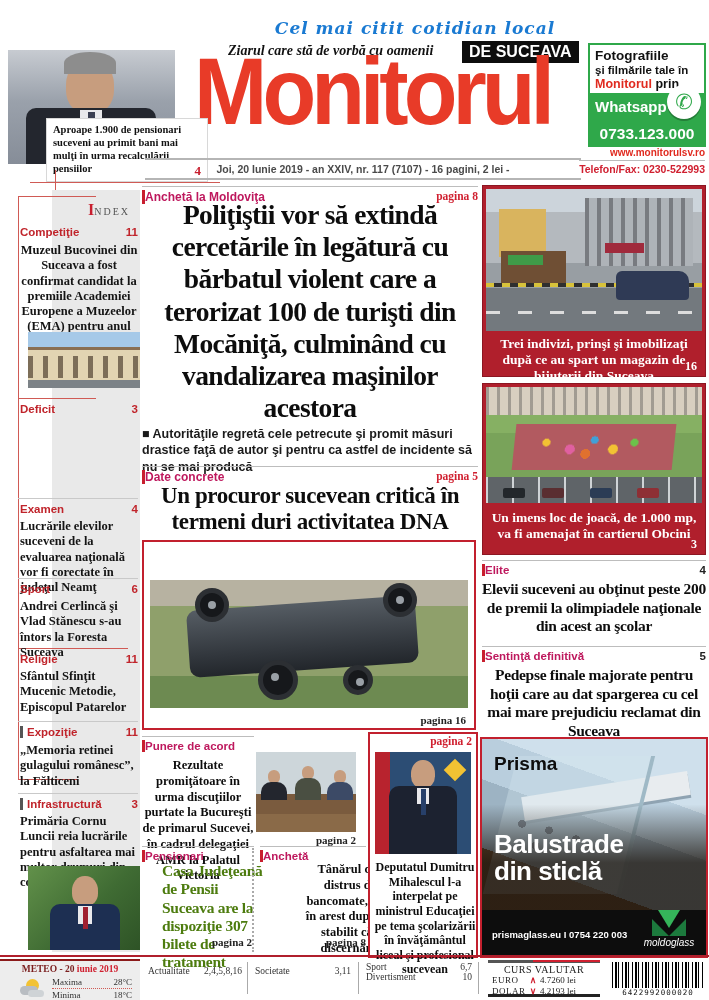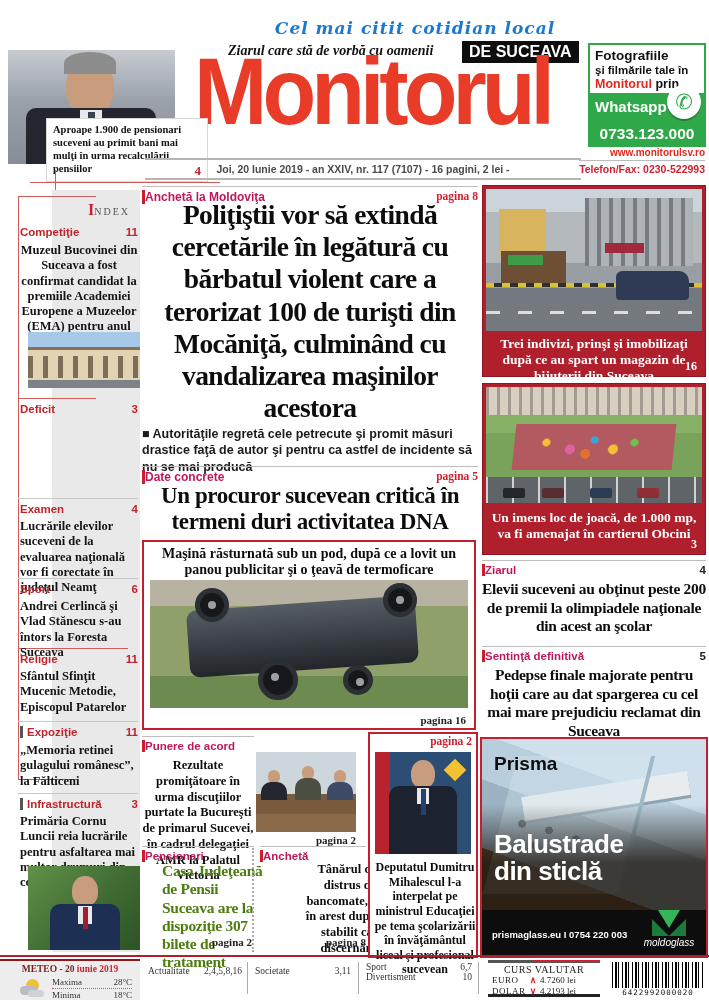--- a/index.html
+++ b/index.html
@@ -312,21 +312,20 @@
   <div class="abs lead-deck">■ Autorităţile regretă cele petrecute şi promit măsuri drastice faţă de autor şi pentru ca astfel de incidente să nu se mai producă</div>
 
   <div class="rule" style="left:142px;top:466px;width:336px;"></div>
   <div class="kicker-row" style="left:142px;top:470px;width:336px;">
     <span class="kicker">Date concrete</span>
     <span class="pagina">pagina 5</span>
   </div>
   <div class="abs second-headline">Un procuror sucevean critică în termeni duri activitatea DNA</div>
 
   <div class="abs car-box">
-    <div class="car-caption">Maşină răsturnată sub un pod, după ce a lovit un panou publicitar şi o ţeavă de termoficare</div>
     <div class="car-photo">
       <div class="car-body"></div>
       <div class="wheel" style="left:14%;top:6%;"></div>
       <div class="wheel" style="right:16%;top:2%;"></div>
       <div class="wheel" style="left:34%;bottom:6%;width:40px;height:40px;"></div>
       <div class="wheel" style="right:30%;bottom:10%;width:30px;height:30px;"></div>
     </div>
     <div class="car-pagina">pagina 16</div>
   </div>
 
@@ -397,21 +396,21 @@
       <div class="park-car" style="left:26%;background:#5a2e31;"></div>
       <div class="park-car" style="left:48%;background:#2b3c55;"></div>
       <div class="park-car" style="left:70%;background:#8e2f35;"></div>
     </div>
     <div class="pb-caption" style="top:126px;">Un imens loc de joacă, de 1.000 mp, va fi amenajat în cartierul Obcini</div>
     <div class="pb-page">3</div>
   </div>
 
   <div class="rule" style="left:482px;top:560px;width:224px;"></div>
   <div class="kicker-row" style="left:482px;top:564px;width:224px;">
-    <span class="kicker" style="font-size:11.5px;">Ziarul</span>
+    <span class="kicker" style="font-size:11.5px;">Elite</span>
     <span class="pagina" style="color:#222;font-family:'Liberation Sans',sans-serif;">4</span>
   </div>
   <div class="right-headline" style="top:580px;">Elevii suceveni au obţinut peste 200 de premii la olimpiadele naţionale din acest an şcolar</div>
 
   <div class="rule" style="left:482px;top:646px;width:224px;"></div>
   <div class="kicker-row" style="left:482px;top:650px;width:224px;">
     <span class="kicker" style="font-size:11.5px;">Sentinţă definitivă</span>
     <span class="pagina" style="color:#222;font-family:'Liberation Sans',sans-serif;">5</span>
   </div>
   <div class="right-headline" style="top:666px;">Pedepse finale majorate pentru hoţii care au dat spargerea cu cel mai mare prejudiciu reclamat din Suceava</div>

